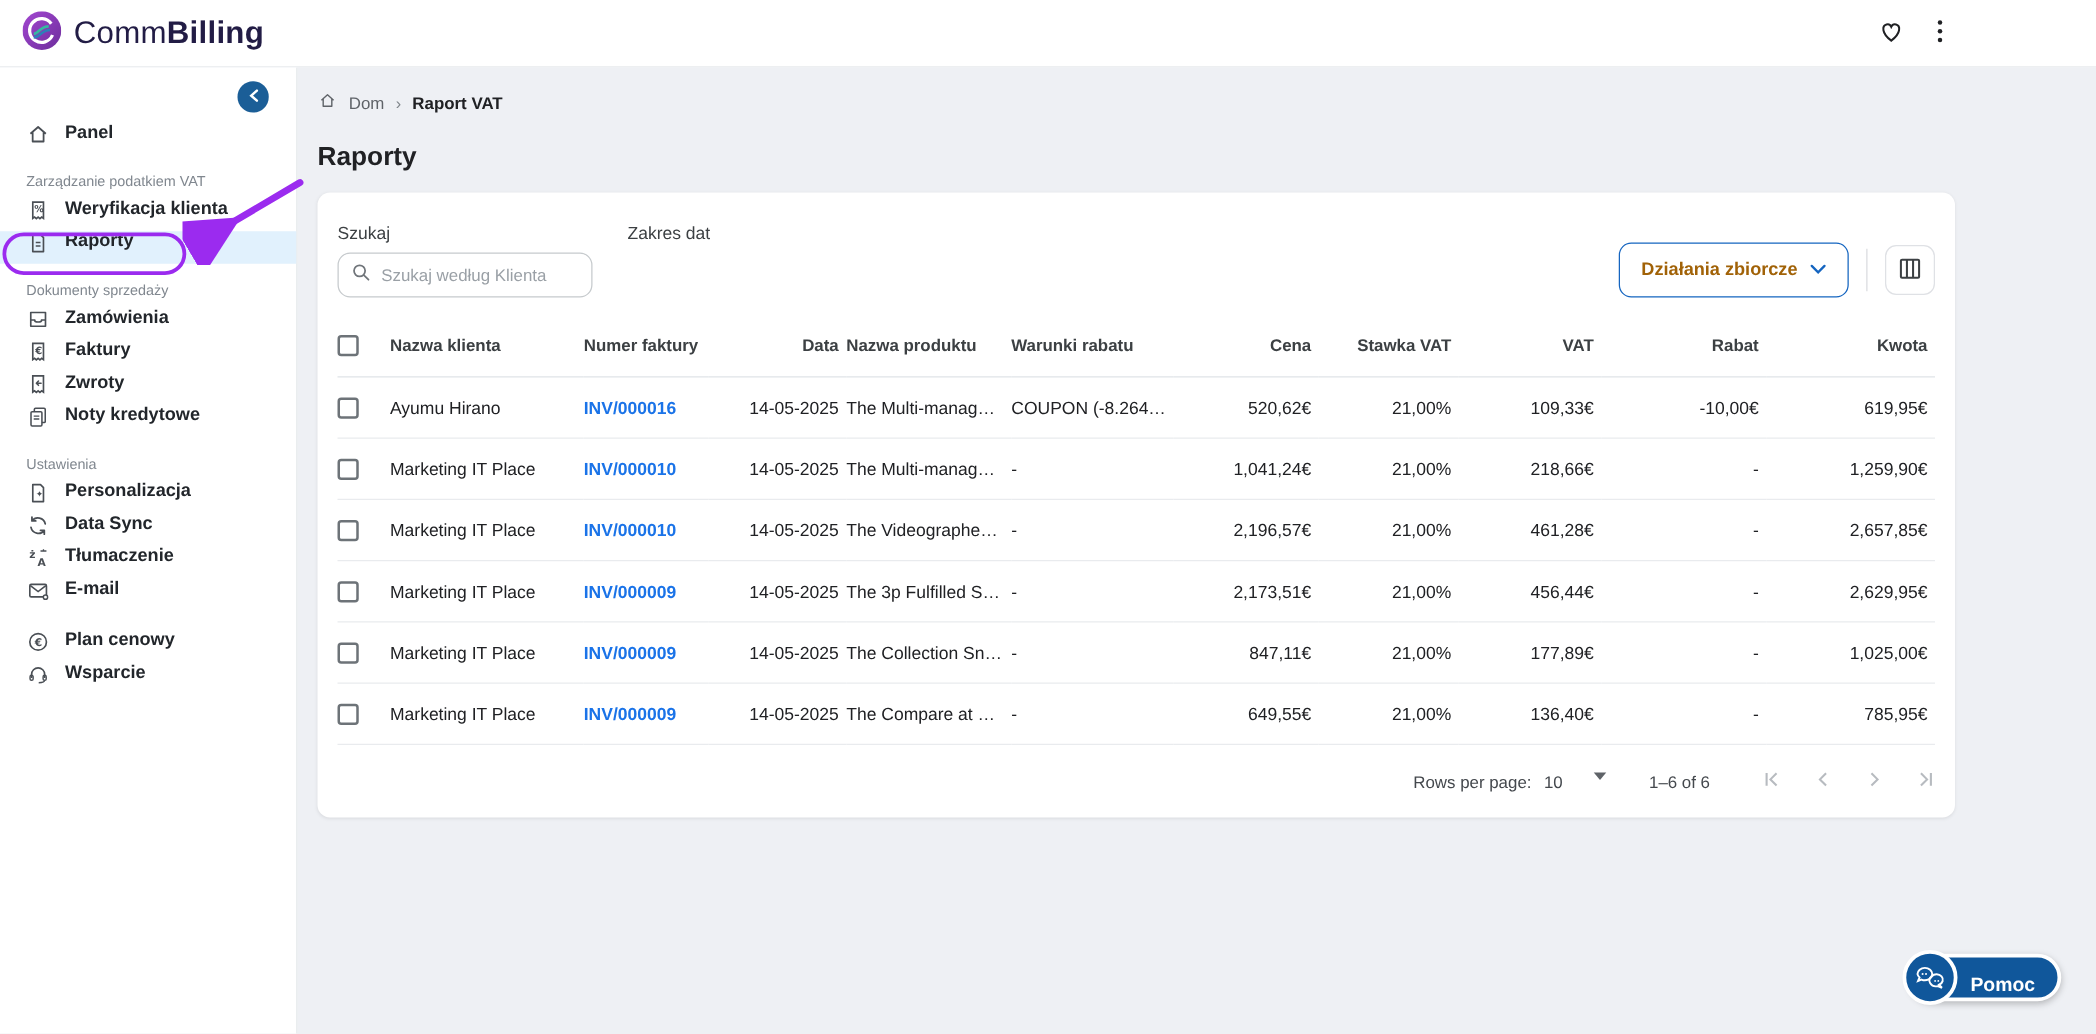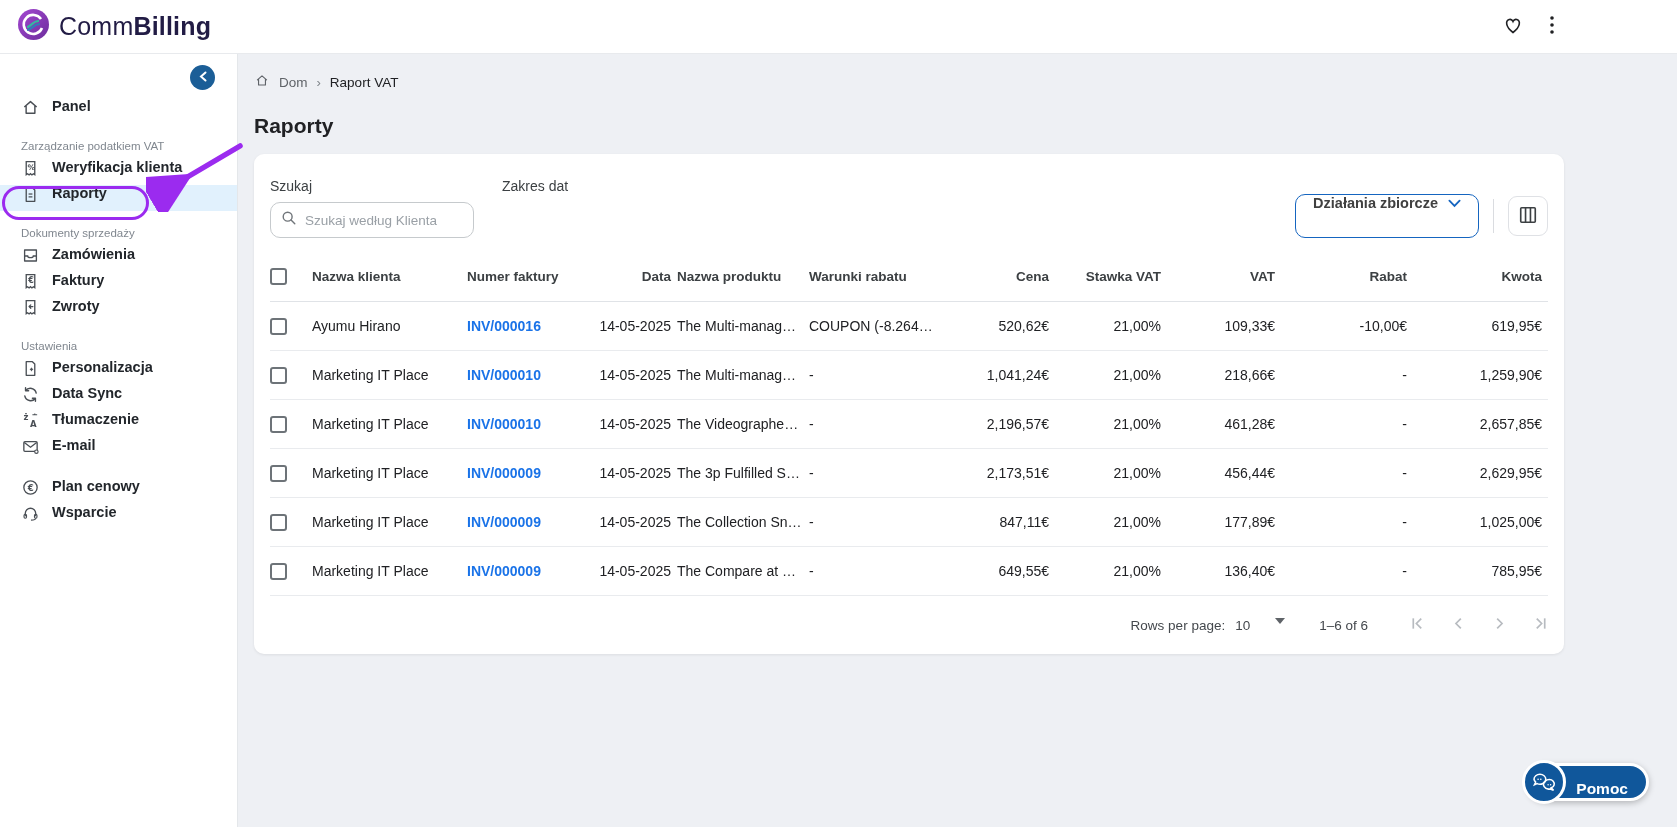--- a/index.html
+++ b/index.html
@@ -30,39 +30,39 @@
   .nav-gap { height:15px; }
 
   
   .annot-rect { position:absolute; left:2px; top:186px; width:147px; height:34px;
     border:3.5px solid #9b2bef; border-radius:17px; pointer-events:none; z-index:30; }
   .annot-arrow { position:absolute; left:146px; top:140px; width:100px; height:72px; pointer-events:none; z-index:30; }
 
   
   .content { flex:1; padding:14px 120px 0 16px; }
   .breadcrumb { display:flex; align-items:center; gap:9px; font-size:13.5px; color:#5f6368; height:28px; }
-  .breadcrumb .crumb-current { color:#202124; font-weight:400; }
+  .breadcrumb .crumb-current { color:#202124; font-weight:700; }
   .breadcrumb .sep { color:#80868b; font-size:13px; }
   .page-title { font-size:21px; font-weight:700; color:#202124; margin:18px 0 16px; }
 
   .card { background:#fff; border-radius:10px; box-shadow:0 1px 3px rgba(0,0,0,.08); padding:0 16px; }
 
   .filters { display:flex; align-items:flex-end; justify-content:space-between; padding:24px 0 8px; }
   .filter-left { display:flex; gap:28px; }
   .field-label { font-size:14px; color:#3c4043; margin-bottom:8px; }
   .search-box { display:flex; align-items:center; gap:8px; width:204px; height:36px;
     border:1px solid #c6cacd; border-radius:10px; padding:0 10px; background:#fff; }
   .search-box input { border:none; outline:none; font-size:13.5px; width:100%; color:#202124;
     font-family:"Liberation Sans", sans-serif; }
   .search-box input::placeholder { color:#9aa0a6; }
   .date-box { display:flex; align-items:center; gap:8px; height:36px; border:1px solid #c6cacd;
     border-radius:10px; padding:0 11px; font-size:13.5px; color:#3c4043; cursor:pointer; background:#fff; }
   .filter-right { display:flex; align-items:center; gap:14px; }
-  .bulk-btn { display:flex; gap:10px; height:44px; padding:0 17px;
-    border:1.5px solid #1565c0; color:#404040; background:#fff; border-radius:10px;
+  .bulk-btn { display:flex; align-items:center; gap:10px; height:44px; padding:0 17px;
+    border:1.5px solid #1565c0; color:#a16207; background:#fff; border-radius:10px;
     font-size:14.5px; font-weight:700; cursor:pointer; font-family:"Liberation Sans", sans-serif; }
   .v-divider { width:1px; height:34px; background:#dadce0; }
   .cols-btn { width:40px; height:40px; border:1px solid #dfe1e5; border-radius:9px; background:#fff;
     display:flex; align-items:center; justify-content:center; cursor:pointer; }
 
   
   table { border-collapse:collapse; table-layout:fixed; width:100%; margin-top:8px; }
   col.c0{width:42px} col.c1{width:155px} col.c2{width:100px} col.c3{width:110px} col.c4{width:132px}
   col.c5{width:130px} col.c6{width:116px} col.c7{width:112px} col.c8{width:114px} col.c9{width:132px} col.c10{width:135px}
   th { font-size:13.5px; font-weight:700; color:#3c4043; text-align:left; padding:14px 6px 16px 0; border-bottom:1px solid #e0e3e7; }
@@ -202,20 +202,31 @@
         <div class="nav-item">
           <span class="nav-icon">
             <svg width="19" height="19" viewBox="0 0 20 20">
                 <path d="M5.5 2.8 H14.5 V16.5 L13 15.5 L11.5 16.8 L10 15.5 L8.5 16.8 L7 15.5 L5.5 16.5 Z" fill="none" stroke="#4a4f55" stroke-width="1.4"></path>
                 <path d="M12.5 9 H8.5 M8.5 9 L10.3 7.2 M8.5 9 L10.3 10.8" fill="none" stroke="#4a4f55" stroke-width="1.3" stroke-linecap="round"></path>
               </svg>
           </span>
           <span>Zwroty</span>
         </div>
 
+        <div class="nav-item">
+          <span class="nav-icon">
+            <svg width="19" height="19" viewBox="0 0 20 20">
+                <rect x="6.8" y="2.8" width="9.2" height="12" rx="1" fill="none" stroke="#4a4f55" stroke-width="1.3"></rect>
+                <rect x="4" y="5.6" width="9.2" height="12" rx="1" fill="#fff" stroke="#4a4f55" stroke-width="1.3"></rect>
+                <line x1="6.3" y1="9.3" x2="11" y2="9.3" stroke="#4a4f55" stroke-width="1.1"></line>
+                <line x1="6.3" y1="11.8" x2="11" y2="11.8" stroke="#4a4f55" stroke-width="1.1"></line>
+              </svg>
+          </span>
+          <span>Noty kredytowe</span>
+        </div>
 
         <div class="nav-section">Ustawienia</div>
 
 
         <div class="nav-item">
           <span class="nav-icon">
             <svg width="19" height="19" viewBox="0 0 20 20">
                 <path d="M5.5 2.8 H12 L14.5 5.3 V17.2 H5.5 Z" fill="none" stroke="#4a4f55" stroke-width="1.4" stroke-linejoin="round"></path>
                 <text x="8" y="13.5" font-size="7.5" fill="#4a4f55" font-family="DejaVu Sans">✦</text>
               </svg>

